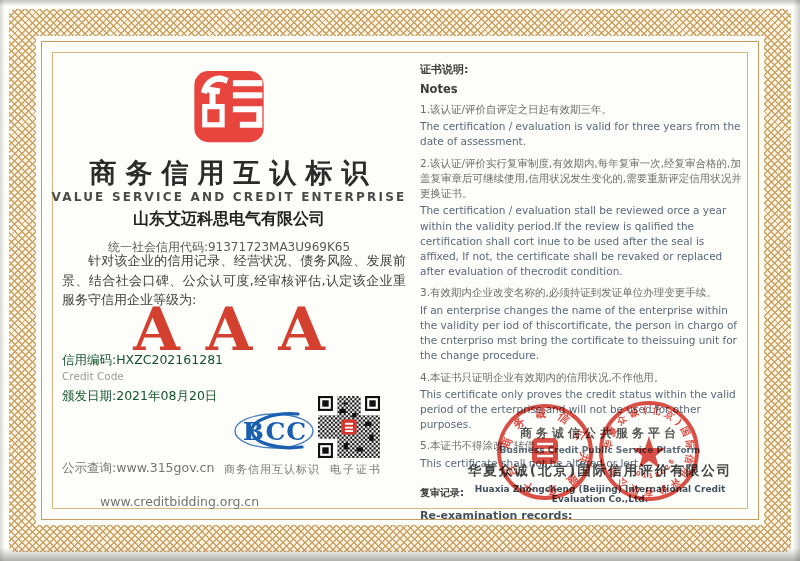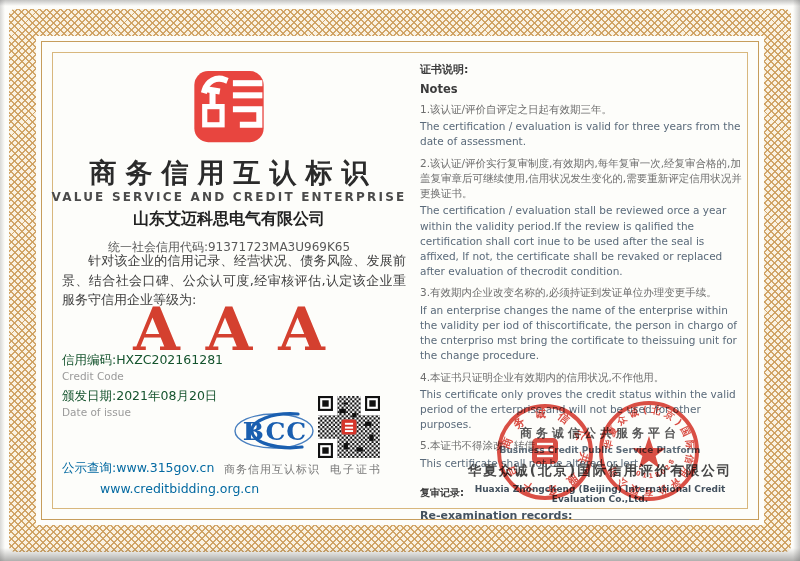--- a/index.html
+++ b/index.html
@@ -43,22 +43,22 @@
     font-size:12px;color:#5a5a5a;}
   .statement{left:62px;top:251px;width:344px;font-size:13px;color:#3e3e3e;
     line-height:1.5;text-indent:2em;text-align:justify;}
   .grade{left:48px;top:294px;width:362px;text-align:center;
     font-family:"DejaVu Serif","Liberation Serif",serif;font-weight:700;
     font-size:60px;letter-spacing:26px;padding-left:26px;color:#d4402f;}
   .field{left:62px;}
   .field .lab{font-size:12.5px;color:#14532d;}
   .field .sub{font-size:10.5px;color:#9a9a9a;margin-top:1px;}
   .f1{top:352px;} .f2{top:388px;} .f3{top:424px;}
-  .query{left:62px;top:460px;font-size:12.5px;color:#0369a1;}
-  .query .q2{margin-left:38px;margin-top:4px;}
+  .query{left:62px;top:460px;font-size:12.5px;color:#737373;}
+  .query .q2{margin-left:38px;margin-top:17px;}
   .bcc{left:232px;top:407px;}
   .bcc-label{left:224px;top:462px;font-size:11px;color:#787878;letter-spacing:1px;}
   .qr{left:318px;top:396px;}
   .qr-label{left:330px;top:462px;font-size:11px;color:#787878;letter-spacing:2px;text-align:right;}
 
   
   .notes{left:420px;top:62px;width:324px;}
   .notes .h-zh{font-size:11px;font-weight:700;color:#3c3c3c;}
   .notes .h-en{font-size:11.5px;font-weight:700;color:#3c3c3c;margin-top:5px;}
   .note-item{margin-top:6px;}
@@ -113,21 +113,20 @@
   <div class="abs statement">针对该企业的信用记录、经营状况、债务风险、发展前景、结合社会口碑、公众认可度,经审核评估,认定该企业重服务守信用企业等级为:</div>
 
   <div class="abs grade">AAA</div>
 
   <div class="abs field f1">
     <div class="lab">信用编码:HXZC202161281</div>
     <div class="sub">Credit Code</div>
   </div>
   <div class="abs field f2">
     <div class="lab">颁发日期:2021年08月20日</div>
-    <div class="sub">Date of issue</div>
   </div>
 
   <div class="abs query">
     <div>公示查询:www.315gov.cn</div>
     <div class="q2">www.creditbidding.org.cn</div>
   </div>
 
   <div class="abs bcc">
     <svg width="86" height="48" viewBox="0 0 86 48">
       <ellipse cx="42" cy="24" rx="39" ry="17" fill="none" stroke="#1a5fb0" stroke-width="1.4" opacity=".8"></ellipse>

